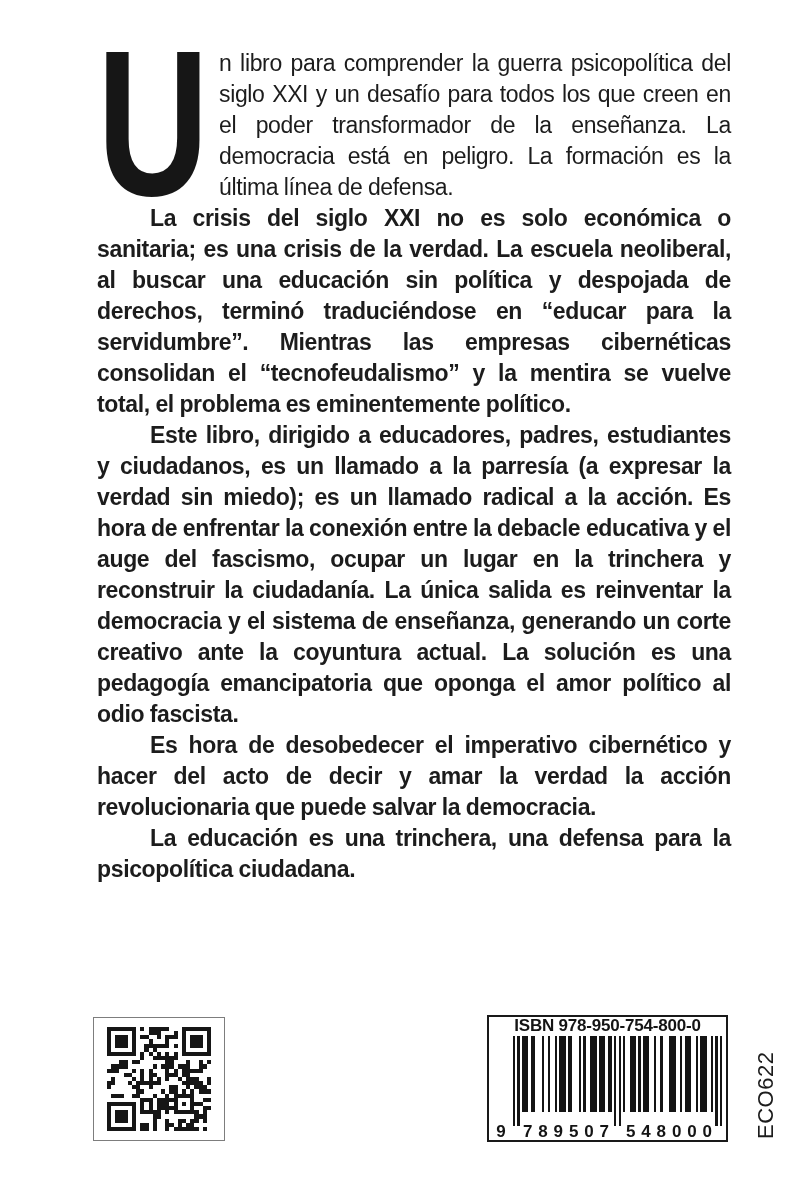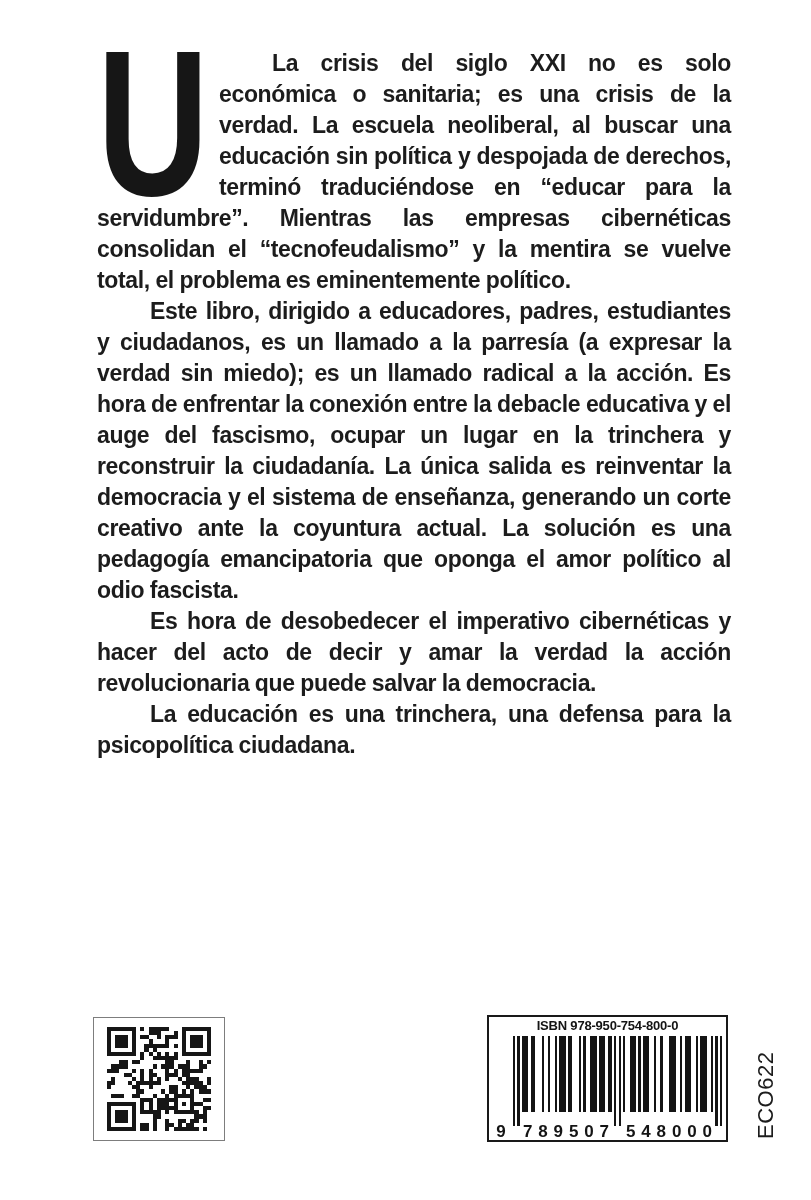--- a/index.html
+++ b/index.html
@@ -58,21 +58,21 @@
     left:487px; top:1015px;
     width:241px; height:127px;
     border:2px solid #191919;
     background:#ffffff;
     padding-top:1px;
   }
   .isbn-label {
     height:16px;
     text-align:center;
     font-weight:bold;
-    font-size:13px;
+    font-size:17px;
     line-height:15px;
     letter-spacing:-0.2px;
     color:#141414;
     white-space:nowrap;
   }
   .ean-svg { display:block; margin:0 auto; }
   .ean-svg text {
     font-family:"Liberation Sans", sans-serif;
     font-size:17px;
     font-weight:bold;
@@ -92,24 +92,25 @@
   }
 </style>
 </head>
 <body>
 
 <div class="page">
 
   <div class="text-block">
     <p>
       <span class="dropcap">U</span>
+      <span>n libro para comprender la guerra psicopolítica del siglo XXI y un desafío para todos los que creen en el poder transformador de la enseñanza. La democracia está en peligro. La formación es la última línea de defensa.</span>
     </p>
     <p class="indented">La crisis del siglo XXI no es solo económica o sanitaria; es una crisis de la verdad. La escuela neoliberal, al buscar una educación sin política y despojada de derechos, terminó traduciéndose en “educar para la servidumbre”. Mientras las empresas cibernéticas consolidan el “tecnofeudalismo” y la mentira se vuelve total, el problema es eminentemente político.</p>
     <p class="indented">Este libro, dirigido a educadores, padres, estudiantes y ciudadanos, es un llamado a la parresía (a expresar la verdad sin miedo); es un llamado radical a la acción. Es hora de enfrentar la conexión entre la debacle educativa y el auge del fascismo, ocupar un lugar en la trinchera y reconstruir la ciudadanía. La única salida es reinventar la democracia y el sistema de enseñanza, generando un corte creativo ante la coyuntura actual. La solución es una pedagogía emancipatoria que oponga el amor político al odio fascista.</p>
-    <p class="indented">Es hora de desobedecer el imperativo cibernéticas y hacer del acto de decir y amar la verdad la acción revolucionaria que puede salvar la democracia.</p>
+    <p class="indented">Es hora de desobedecer el imperativo cibernético y hacer del acto de decir y amar la verdad la acción revolucionaria que puede salvar la democracia.</p>
     <p class="indented">La educación es una trinchera, una defensa para la psicopolítica ciudadana.</p>
   </div>
 
   <div class="qr-box">
     <svg id="qr-svg" width="104" height="104" viewBox="0 0 25 25" shape-rendering="crispEdges">
         <rect x="0" y="0" width="1" height="1" fill="#161616"></rect>
         <rect x="1" y="0" width="1" height="1" fill="#161616"></rect>
         <rect x="2" y="0" width="1" height="1" fill="#161616"></rect>
         <rect x="3" y="0" width="1" height="1" fill="#161616"></rect>
         <rect x="4" y="0" width="1" height="1" fill="#161616"></rect>

